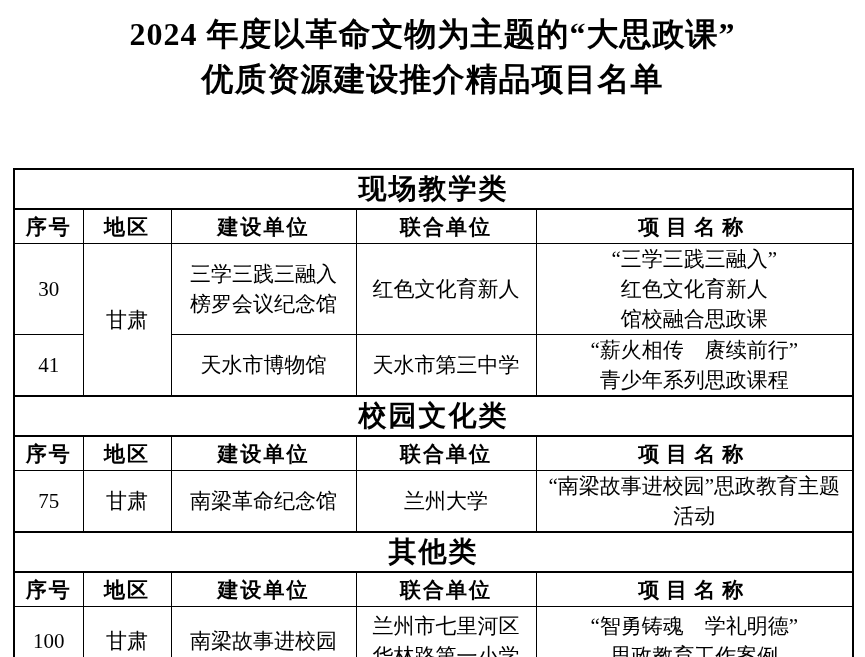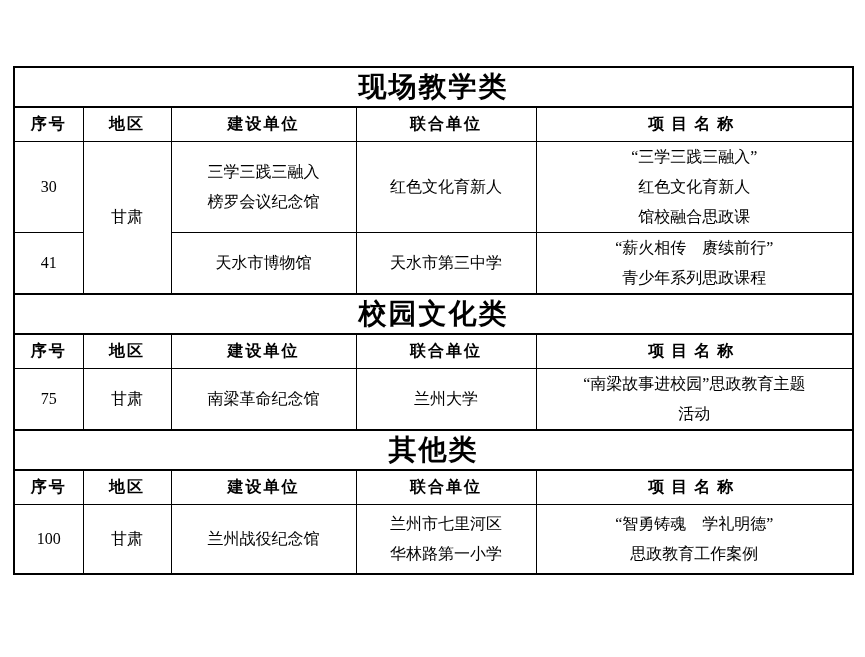--- a/index.html
+++ b/index.html
@@ -28,21 +28,21 @@
     border-collapse: collapse;
     table-layout: fixed;
     width: 839px;
     margin: 66px 0 0 13px;
     border: 2px solid #000;
   }
   table.list-table td {
     border: 1px solid #000;
     text-align: center;
     vertical-align: middle;
-    font-size: 16px;
+    font-size: 21px;
     padding: 0;
     overflow: hidden;
   }
   tr.section-row td {
     border-top-width: 2px;
     border-bottom-width: 2px;
     font-family: "Liberation Sans", sans-serif;
     font-size: 28px;
     font-weight: 600;
     letter-spacing: 2px;
@@ -57,20 +57,22 @@
   tr.row-h89 td { height: 89px; }
   tr.row-h56 td { height: 56px; }
   tr.row-h58 td { height: 58px; }
   tr.row-h68 td { height: 68px; }
   .ln { display: block; line-height: 30px; }
 </style>
 </head>
 <body>
 
 <div class="doc-title">
+  <span class="t-line">2024 年度以革命文物为主题的“大思政课”</span>
+  <span class="t-line">优质资源建设推介精品项目名单</span>
 </div>
 
 <table class="list-table">
   <colgroup>
     <col style="width:69px">
       <col style="width:88px">
       <col style="width:185px">
       <col style="width:180px">
       <col style="width:317px">
   </colgroup>
@@ -148,21 +150,21 @@
       <td>序号</td>
       <td>地区</td>
       <td>建设单位</td>
       <td>联合单位</td>
       <td class="col-project">项目名称</td>
     </tr>
     <tr class="row-h68">
       <td>100</td>
       <td>甘肃</td>
       <td>
-        <span class="ln">兰州战役纪念馆</span>
+        <span class="ln">南梁故事进校园</span>
       </td>
       <td>
         <span class="ln">兰州市七里河区</span>
         <span class="ln">华林路第一小学</span>
       </td>
       <td>
         <span class="ln">“智勇铸魂　学礼明德”</span>
         <span class="ln">思政教育工作案例</span>
       </td>
     </tr>

